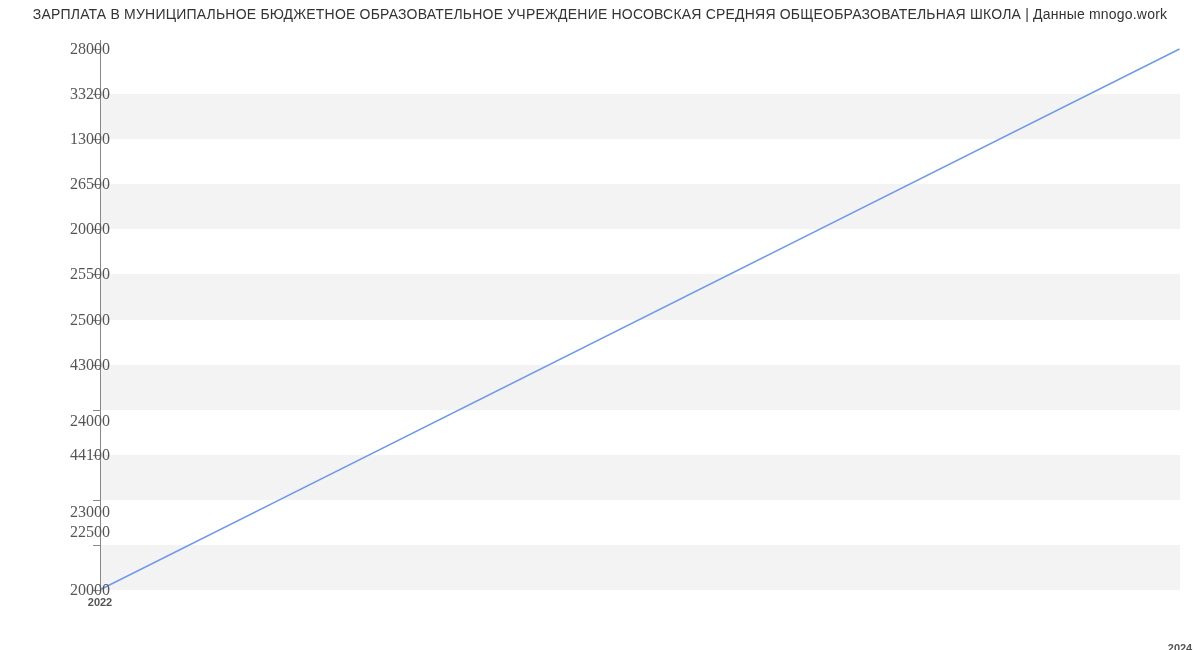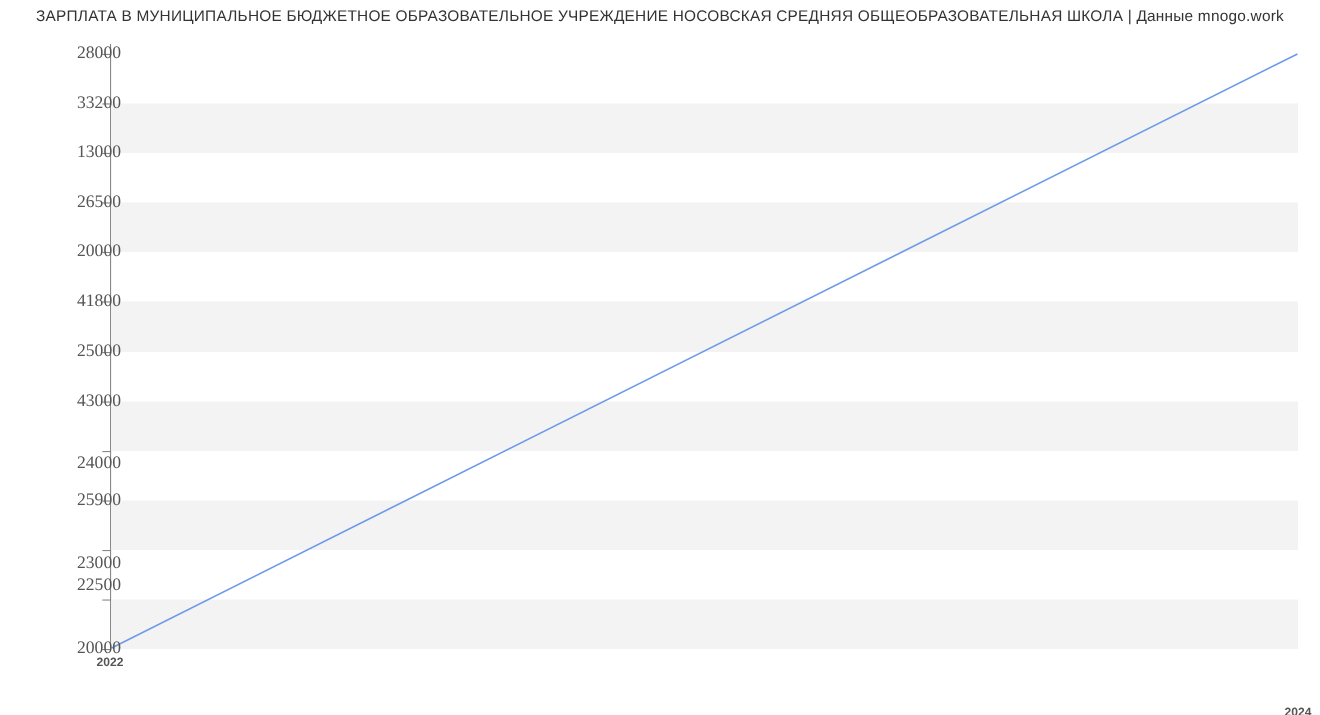--- a/index.html
+++ b/index.html
@@ -105,25 +105,25 @@
       <div class="grid-tick-y" style="top: 234.426px;"></div>
       <div class="grid-tick-y" style="top: 189.344px;"></div>
       <div class="grid-tick-y" style="top: 144.262px;"></div>
       <div class="grid-tick-y" style="top: 99.1803px;"></div>
       <div class="grid-tick-y" style="top: 54.0984px;"></div>
       <div class="grid-tick-y" style="top: 9.01639px;"></div>
     </div>
 <div class="ylab" style="top: 590px;">20000</div>
     <div class="ylab" style="top: 532px;">22500</div>
     <div class="ylab" style="top: 499.836px; margin-top: 12px;">23000</div>
-    <div class="ylab" style="top: 454.754px;">25900</div>
+    <div class="ylab" style="top: 454.754px;">44100</div>
     <div class="ylab" style="top: 421px;">24000</div>
     <div class="ylab" style="top: 364.59px;">43000</div>
     <div class="ylab" style="top: 319.508px;">25000</div>
-    <div class="ylab" style="top: 274.426px;">41800</div>
+    <div class="ylab" style="top: 274.426px;">25500</div>
     <div class="ylab" style="top: 229.344px;">20000</div>
     <div class="ylab" style="top: 184.262px;">26500</div>
     <div class="ylab" style="top: 139.18px;">13000</div>
     <div class="ylab" style="top: 94.0984px;">33200</div>
     <div class="ylab" style="top: 49.0164px;">28000</div>
     <div class="xlab" style="left: 100px; top: 596px;">2022</div>
     <div class="xlab" style="left: 1180px; top: 596px; margin-top: 46px;">2024</div>
   </div>
 
 </body></html>

